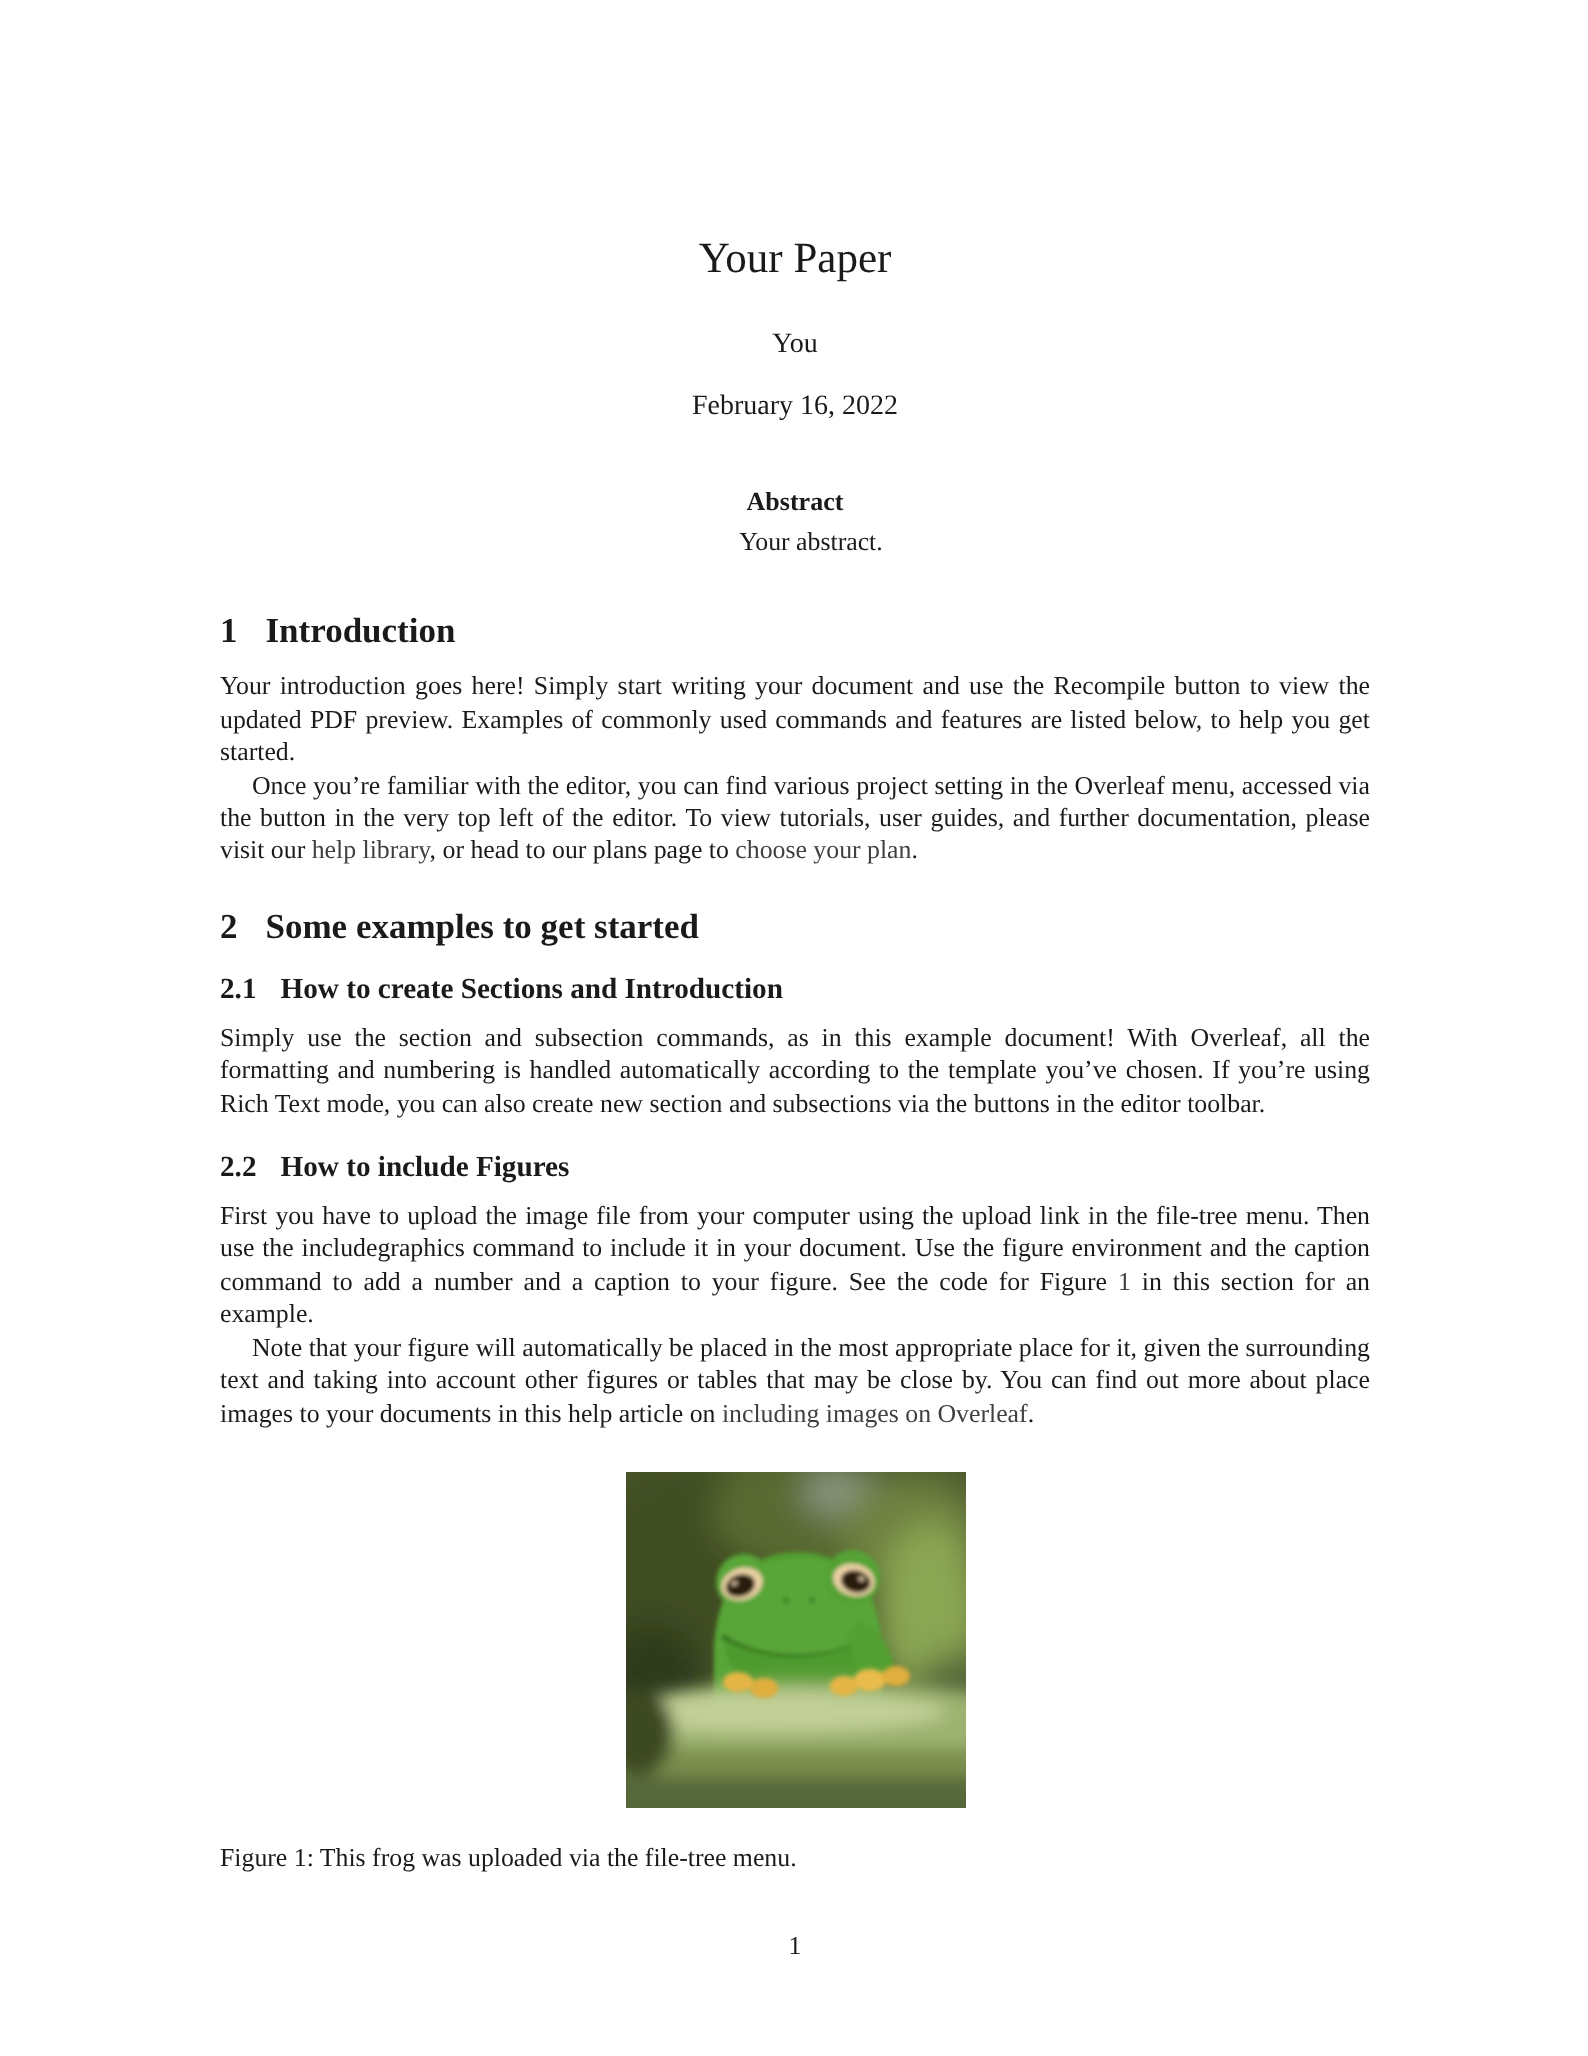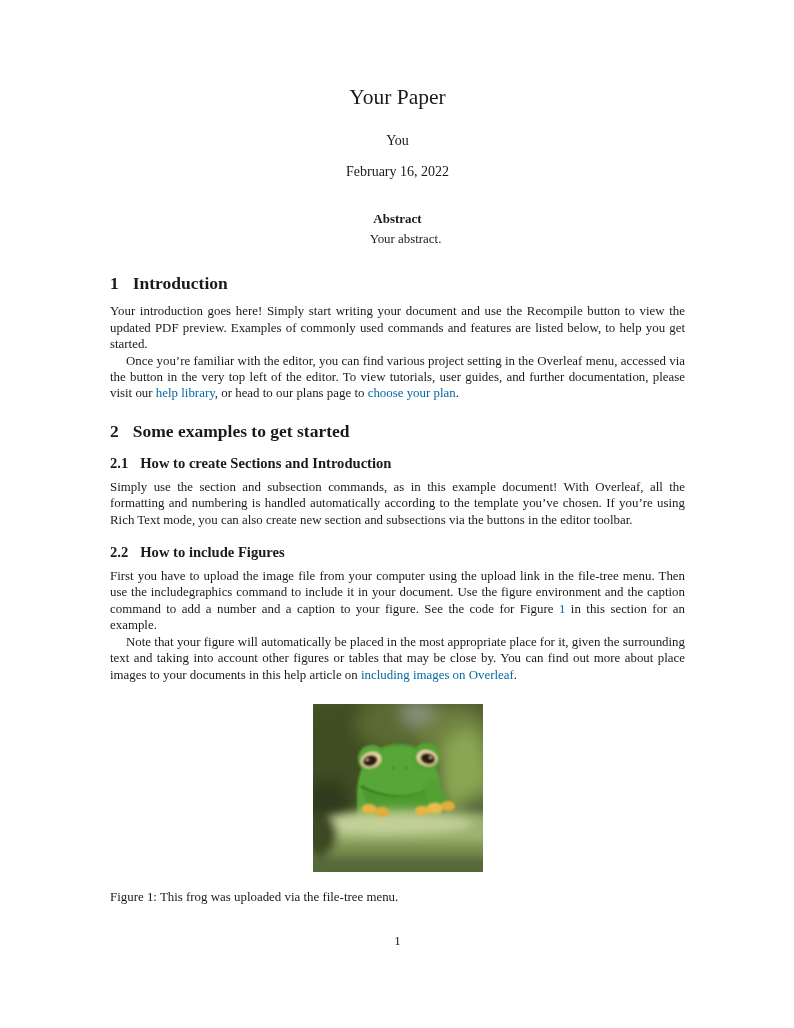--- a/index.html
+++ b/index.html
@@ -8,21 +8,21 @@
     width: 794px;
     height: 1028px;
     font-family: "Liberation Serif", "DejaVu Serif", serif;
     color: #1a1a1a;
     overflow: hidden;
   }
   .page {
     width: 794px;
     height: 1028px;
     background: #ffffff;
-    padding-top: 84px;
+    padding-top: 116px;
   }
   .column {
     width: 575px;
     margin-left: 110px;
   }
   .doc-title {
     text-align: center;
     font-size: 21.5px;
     line-height: 26px;
   }
@@ -72,21 +72,21 @@
   .para {
     font-size: 12.9px;
     line-height: 16.4px;
     text-align: justify;
     margin-top: 7px;
   }
   .para.follow { margin-top: 0; }
   .para.indent { text-indent: 16px; }
   .para.first-after-sec { margin-top: 9px; }
   a.doc-link, .doc-link {
-    color: #0369a1;
+    color: #404040;
     text-decoration: none;
     cursor: pointer;
   }
   .figure-block {
     margin-top: 21px;
     text-align: center;
   }
   .figure-image {
     display: inline-block;
     width: 170px;

